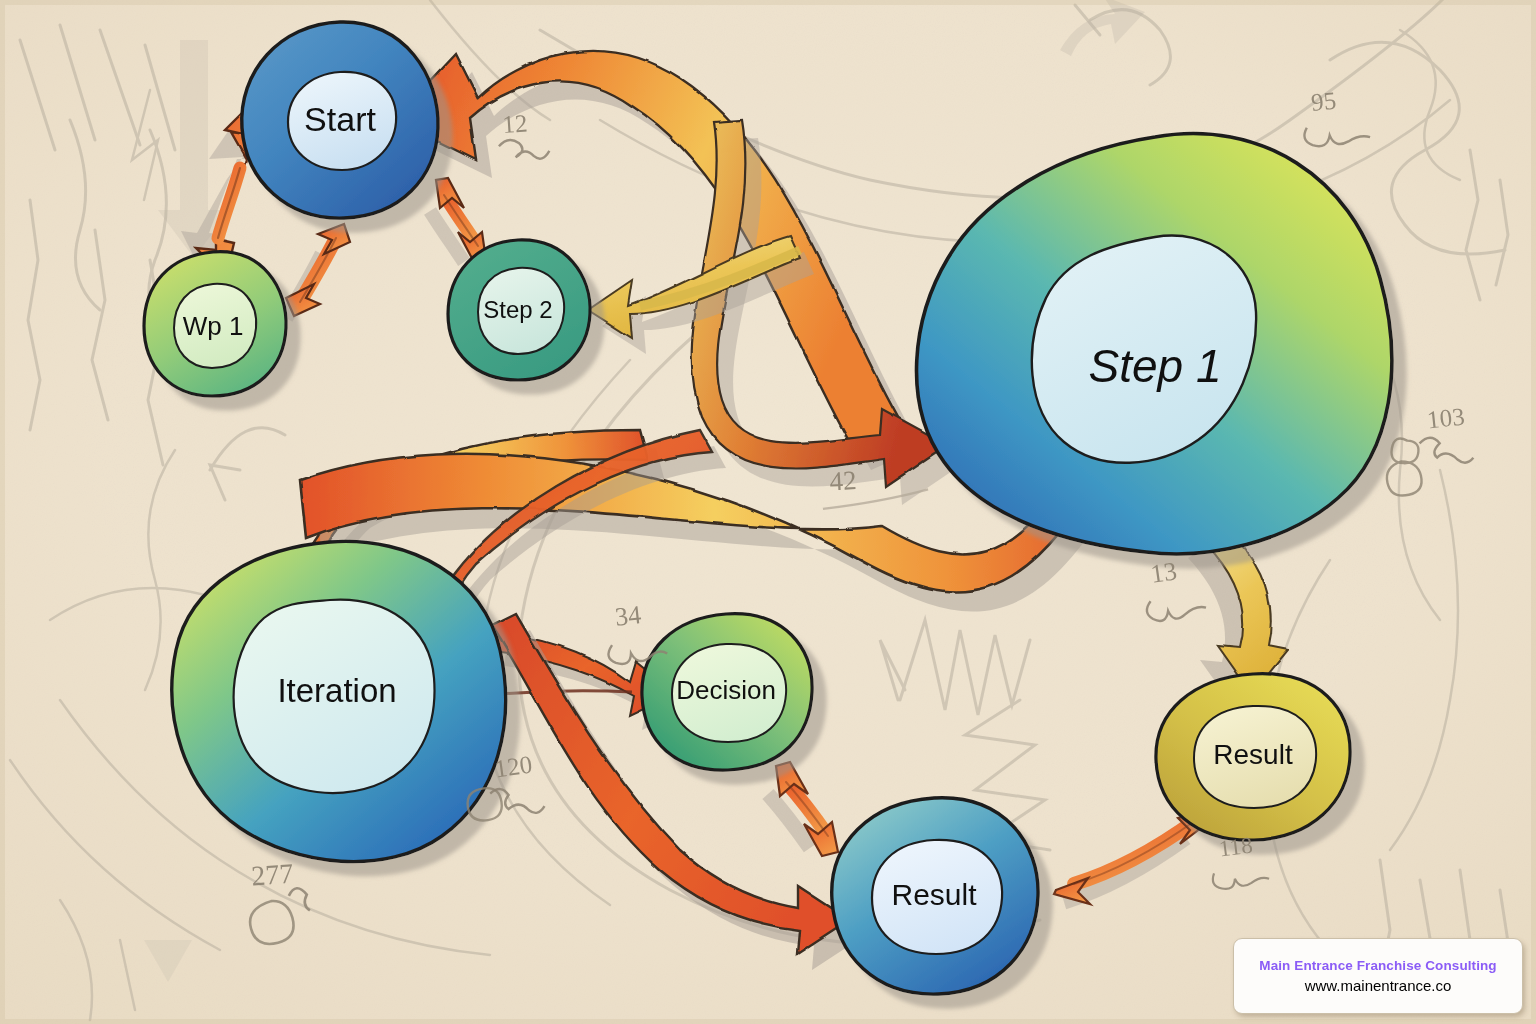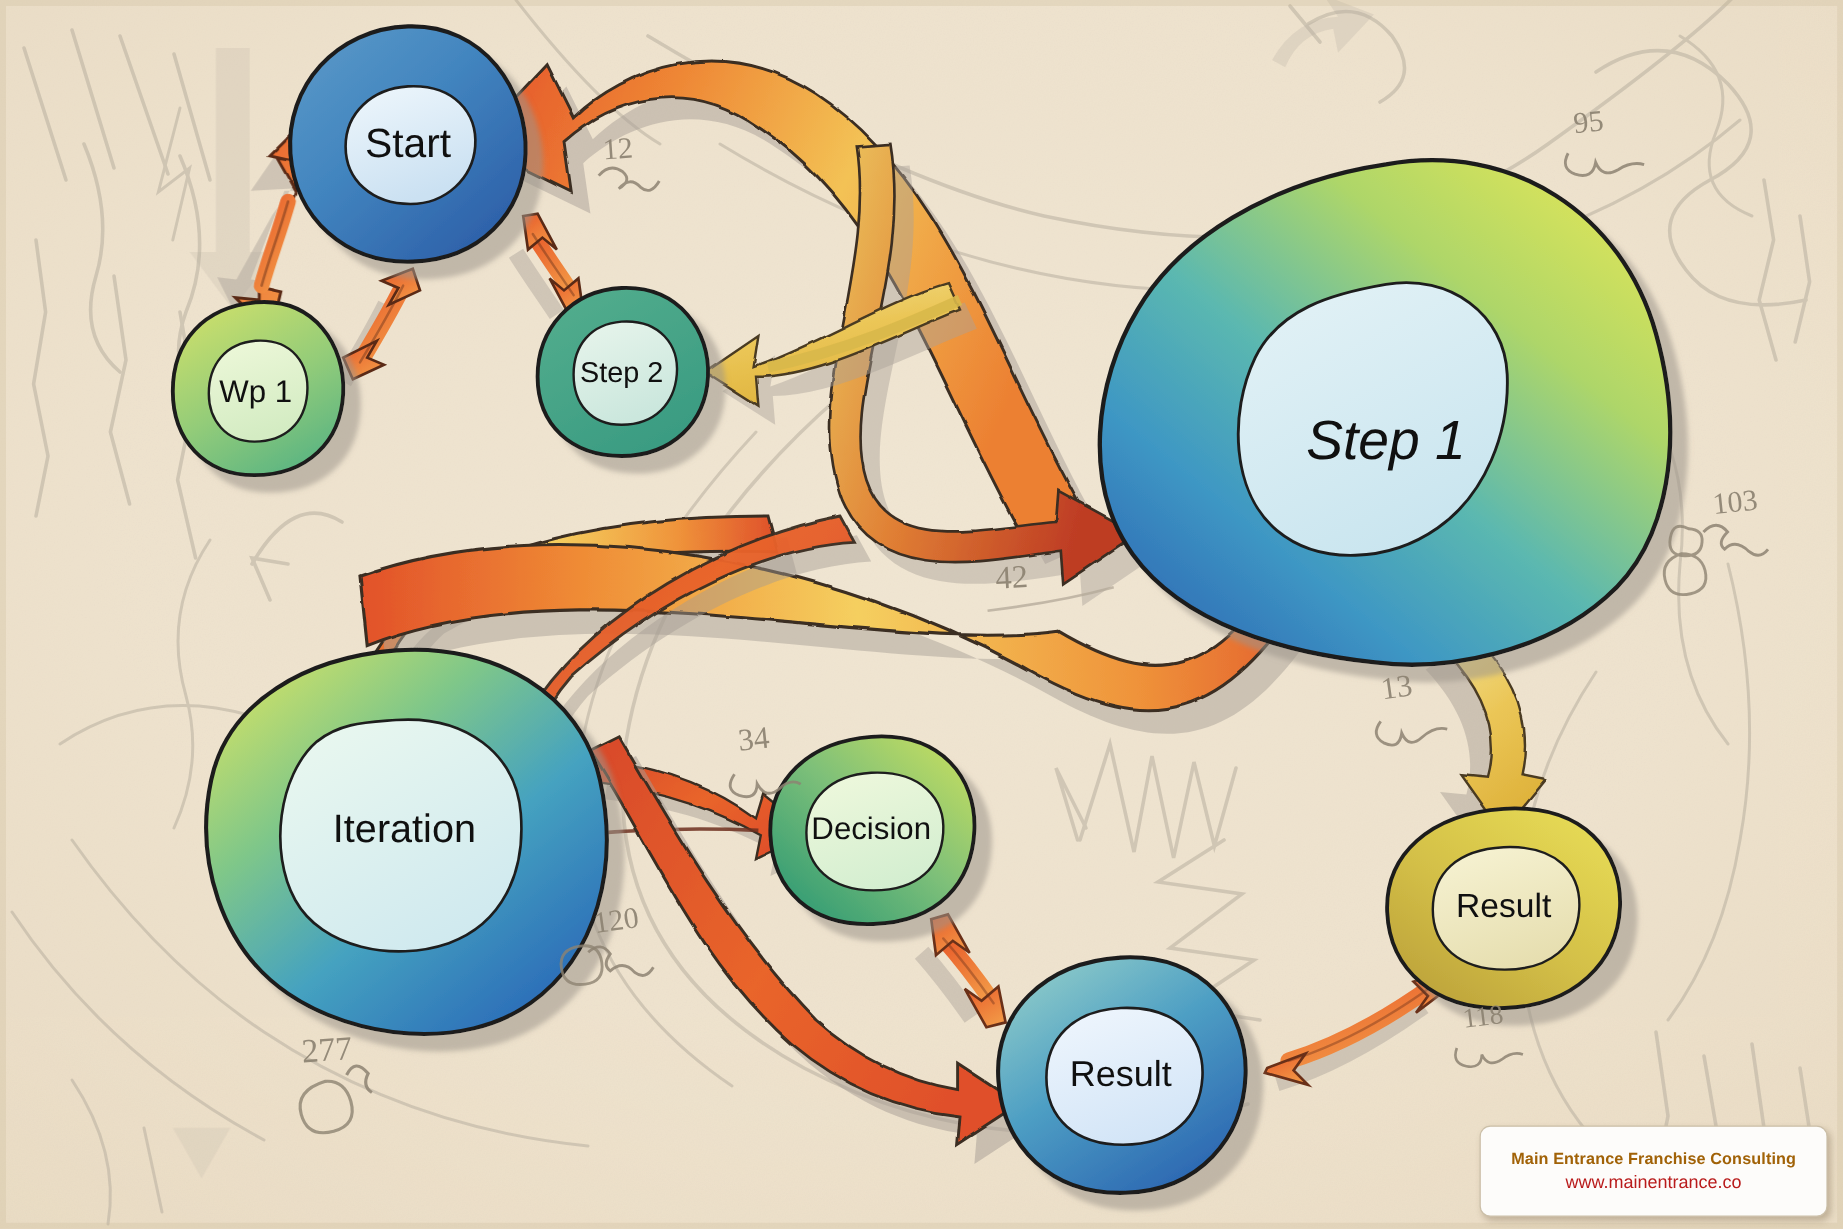--- a/index.html
+++ b/index.html
@@ -12,25 +12,25 @@
   #canvas{position:absolute;top:0;left:0;width:1536px;height:1024px;}
   .footer-badge{
     position:absolute; left:1233px; top:938px; width:288px; height:74px;
     background:#fdfcfa;
     border:1px solid #cbbfa8;
     border-radius:9px;
     box-shadow:2px 3px 5px rgba(90,70,40,.28);
     display:flex;flex-direction:column;align-items:center;justify-content:center;
   }
   .footer-title{
-    font-size:13.5px;font-weight:bold;color:#a16207;letter-spacing:.1px;
+    font-size:13.5px;font-weight:bold;color:#8b5cf6;letter-spacing:.1px;
     font-family:"Liberation Sans", sans-serif;
   }
   .footer-url{
-    font-size:15px;color:#b91c1c;margin-top:4px;
+    font-size:15px;color:#000000;margin-top:4px;
     font-family:"Liberation Sans", sans-serif;
   }
   .node-label{
     font-family:"Liberation Sans", sans-serif;
     fill:#101010;
     text-anchor:middle;
     dominant-baseline:middle;
   }
   .anno-text{
     font-family:"Liberation Serif", serif;

